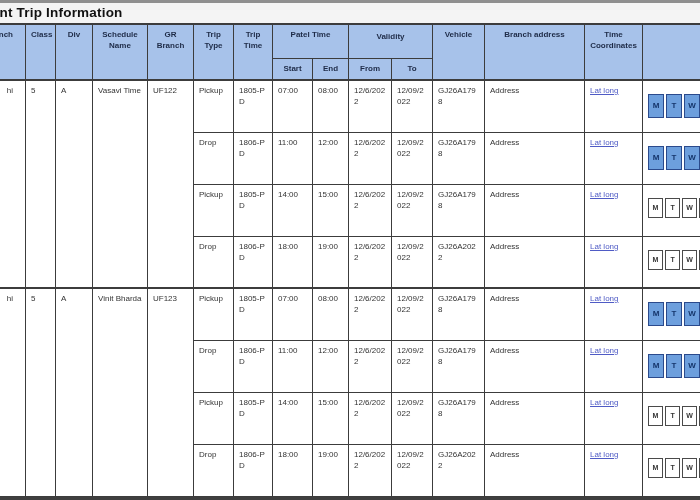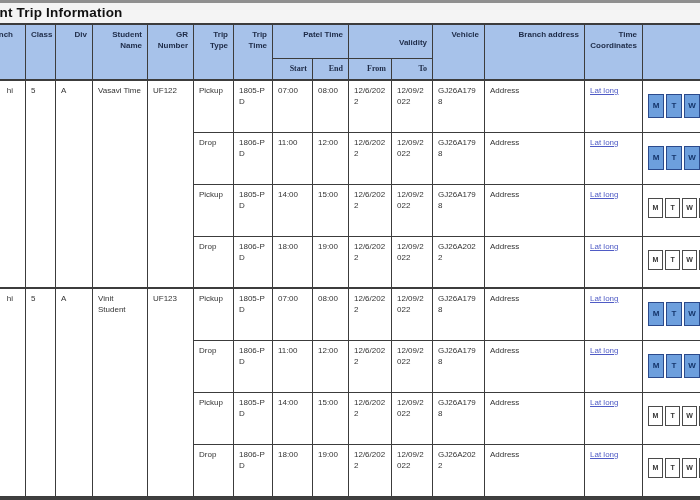--- a/index.html
+++ b/index.html
@@ -6,27 +6,27 @@
   html,body { width:700px; height:500px; }
   body { font-family: "Liberation Sans", sans-serif; background:#fff; }
   .screen { position:relative; width:700px; height:500px; overflow:hidden; background:#fff; }
   .top-edge { height:3px; background:#8f8f8f; }
   .bottom-edge { position:absolute; left:0; bottom:0; width:700px; height:3px; background:#3f3f3f; }
   .title-strip { height:20px; background:#f4f4f4; overflow:hidden; white-space:nowrap; }
   .page-title { display:inline-block; margin-left:-39px; font-size:13.5px; font-weight:bold; color:#111; line-height:20px; letter-spacing:.2px; }
   .table-viewport { overflow:hidden; width:700px; }
   table { border-collapse:collapse; table-layout:fixed; width:801px; margin-left:-30px; background:#fff; }
   th, td { border:1px solid var(--border); vertical-align:top; padding:4px 5px; font-size:8px; line-height:1.4; color:#333; overflow:hidden; }
-  th { background:var(--header-bg); font-weight:bold; color:#1e2b47; text-align:right; }
+  th { background:var(--header-bg); font-weight:bold; color:#1e2b47; text-align:center; }
   thead tr.h1 th { height:34px; border-top:2px solid var(--border); }
-  thead tr.h2 th { height:22px;font-family:Liberation Serif, serif; }
+  thead tr.h2 th { height:22px; }
   tbody tr { height:52px; }
   tbody tr.group-start td { border-top:2px solid var(--border); }
   .c-branch { text-align:right; padding-right:12px; white-space:nowrap; }
-  .vlbl { margin-top:8px; }
+  .vlbl { margin-top:2px; }
   .ba { word-break:break-all; }
   a.latlong { color:var(--link); text-decoration:underline; cursor:pointer; }
   .days { display:flex; align-items:center; margin-top:9px; }
   .day { flex:none; width:15px; height:20px; margin-right:2px; border:1px solid #4a4a4a; background:#fff;
          display:flex; align-items:center; justify-content:center; font-size:7px; font-weight:bold; color:#333; }
   .days.selected .day { width:16px; height:24px; background:var(--day-bg); border:1px solid var(--day-border); color:#15356b; font-size:8px; }
 </style>
 </head>
 <body>
 
@@ -53,22 +53,22 @@
           <col style="width:52px">
         <col style="width:100px">
           <col style="width:58px">
           <col style="width:169px">
       </colgroup>
       <thead>
         <tr class="h1">
           <th class="c-branch" rowspan="2">Branch</th>
           <th rowspan="2">Class</th>
           <th rowspan="2">Div</th>
-          <th rowspan="2">Student Name</th>
-          <th rowspan="2">GR Number</th>
+          <th rowspan="2">Schedule Name</th>
+          <th rowspan="2">GR Branch</th>
           <th rowspan="2">Trip Type</th>
           <th rowspan="2">Trip Time</th>
           <th colspan="2">Patel Time</th>
           <th colspan="2">
             <div class="vlbl">Validity</div>
           </th>
           <th rowspan="2">Vehicle</th>
           <th rowspan="2">Branch address</th>
           <th rowspan="2">Time Coordinates</th>
           <th rowspan="2">Schedule</th>
@@ -157,21 +157,21 @@
                 <span class="day">T</span>
                 <span class="day">W</span>
                 <span class="day">T</span>
               </div>
             </td>
           </tr>
           <tr class="group-start">
             <td class="c-branch" rowspan="4">hi</td>
             <td rowspan="4">5</td>
             <td rowspan="4">A</td>
-            <td rowspan="4">Vinit Student</td>
+            <td rowspan="4">Vinit Bharda</td>
             <td rowspan="4">UF123</td>
             <td>Pickup</td>
             <td class="ba">1805-PD</td>
             <td>07:00</td>
             <td>08:00</td>
             <td class="ba">12/6/2022</td>
             <td class="ba">12/09/2022</td>
             <td class="ba">GJ26A1798</td>
             <td>Address</td>
             <td><a class="latlong" href="#">Lat long</a></td>

